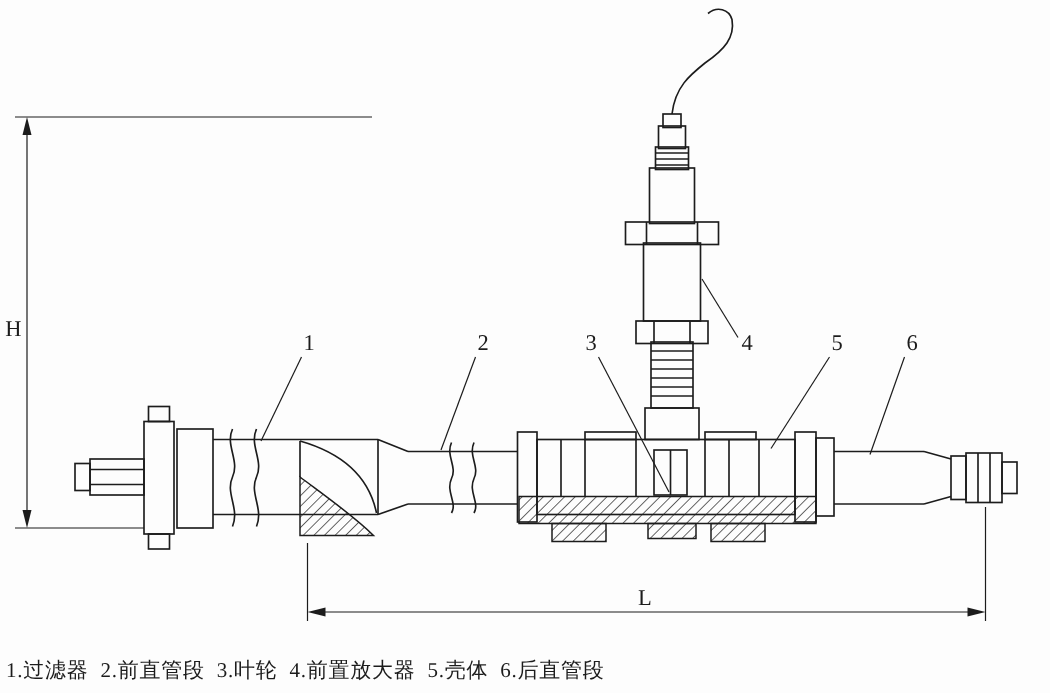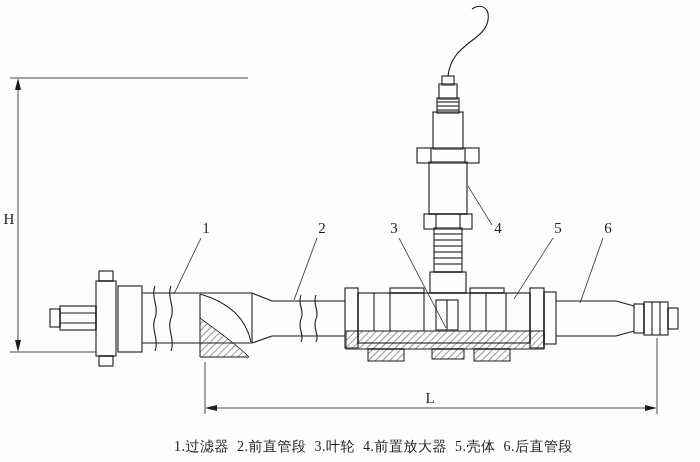--- a/index.html
+++ b/index.html
@@ -15,21 +15,21 @@
   .figure-wrap { position:relative; width:700px; height:462px; }
   svg { display:block; }
   .ln  { stroke:var(--line); fill:none; stroke-width:1.1; stroke-linecap:butt; }
   .thin{ stroke:var(--line); fill:none; stroke-width:0.8; }
   .arrow { fill:var(--line); stroke:none; }
   .hatched { fill:url(#hatch); stroke:var(--line); stroke-width:1; }
   .dim-text { font-family:"Liberation Serif","DejaVu Serif",serif; font-size:15px; fill:var(--line); }
   .callout-text { font-family:"Liberation Serif","DejaVu Serif",serif; font-size:15px; fill:var(--line); }
   .caption {
     position:absolute; left:0; top:438; top:438px; width:577px;
-    text-align:right; font-size:14px; letter-spacing:0.5px;
+    text-align:left; font-size:14px; letter-spacing:0.5px;
   }
   .caption span { margin:0 4px; }
 </style>
 </head>
 <body>
 
 <div class="figure-wrap">
 
   <svg width="700" height="436" viewBox="0 0 700 436">
     <defs>

